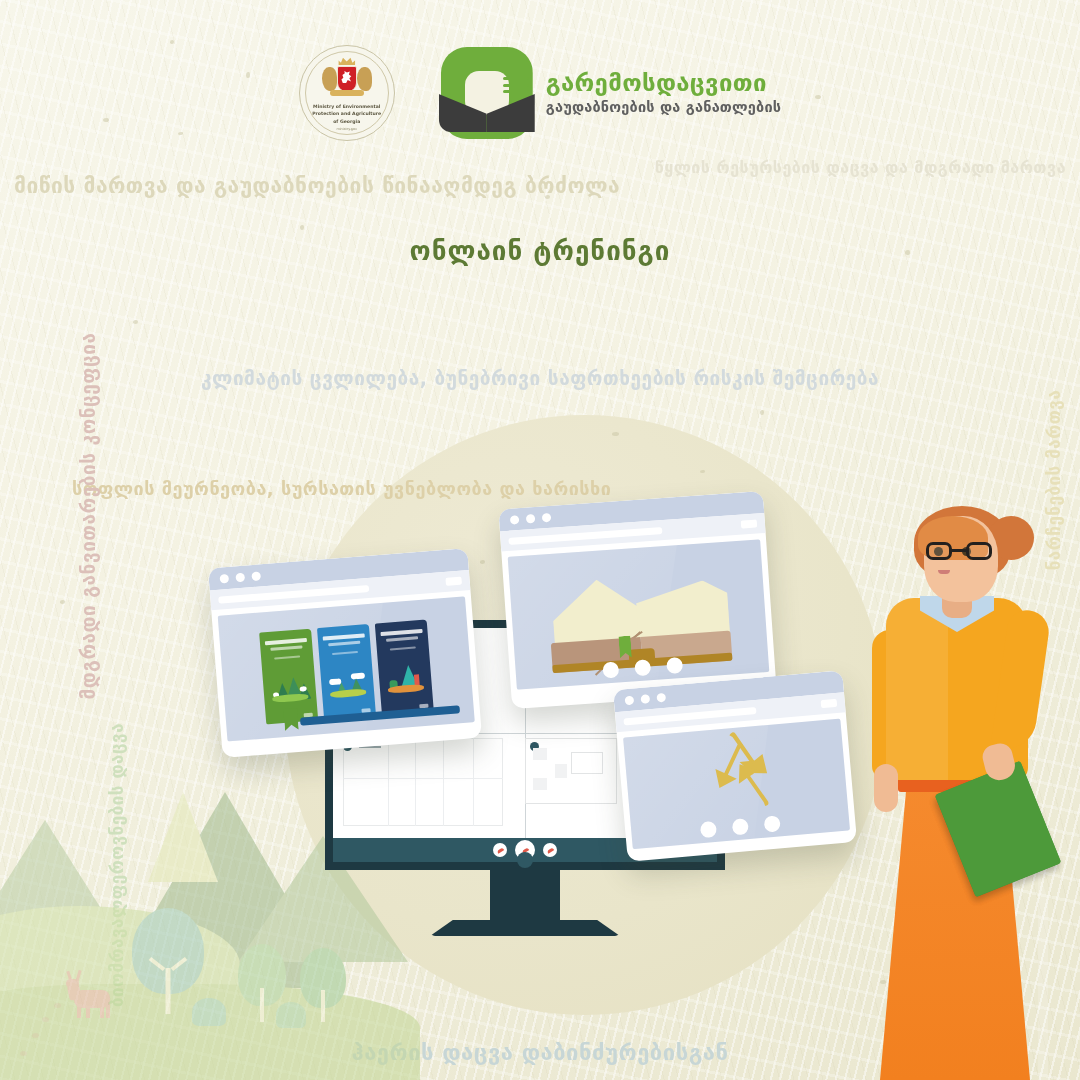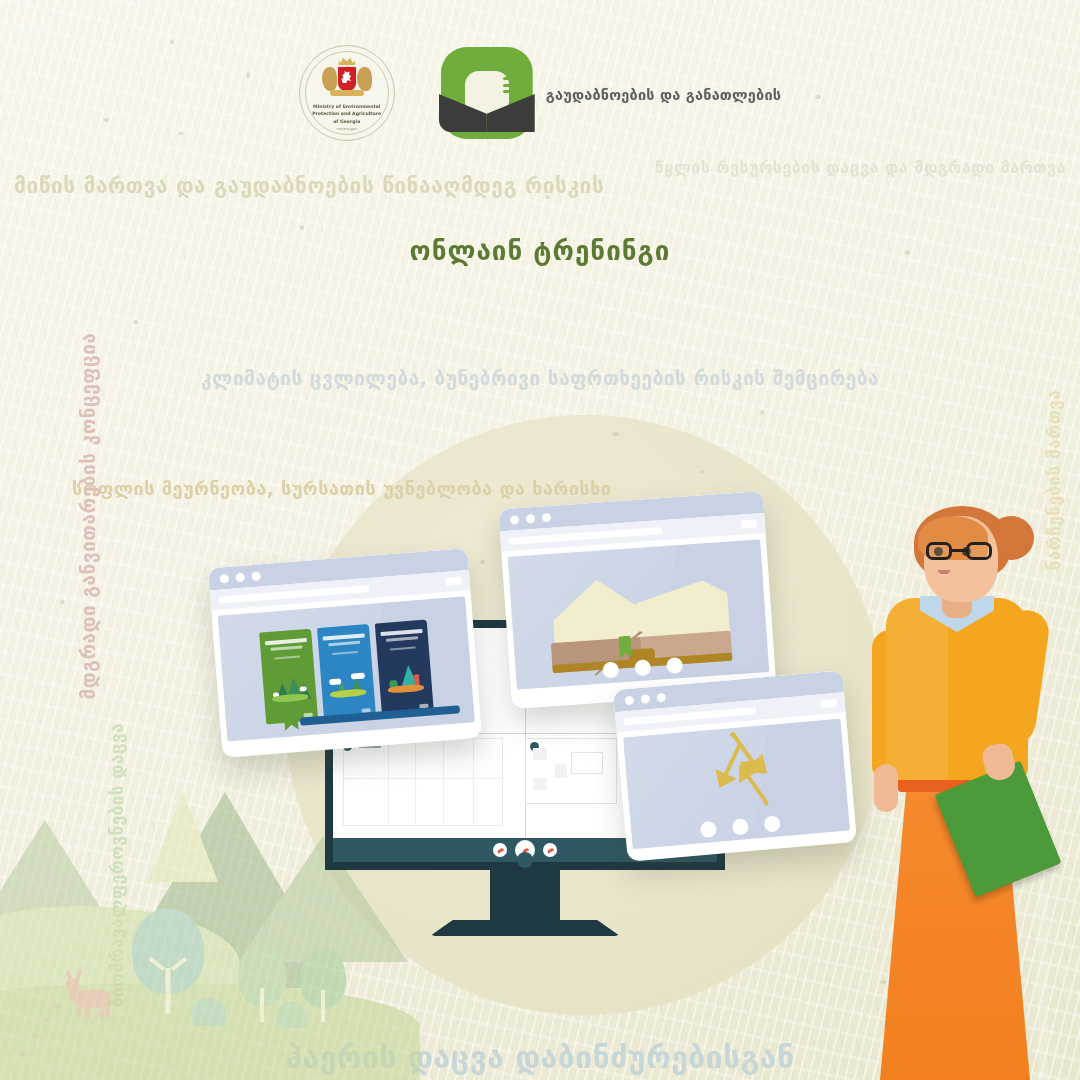--- a/index.html
+++ b/index.html
@@ -351,29 +351,29 @@
   <div class="fleck" style="left:480px;top:560px;width:5px;height:4px;"></div>
   <div class="fleck" style="left:940px;top:700px;width:6px;height:4px;"></div>
   <div class="fleck" style="left:1000px;top:560px;width:5px;height:6px;"></div>
   <div class="fleck" style="left:60px;top:600px;width:5px;height:4px;"></div>
   <div class="fleck" style="left:300px;top:690px;width:4px;height:5px;"></div>
   <div class="fleck" style="left:880px;top:980px;width:6px;height:4px;"></div>
   <div class="fleck" style="left:170px;top:40px;width:4px;height:4px;"></div>
   <div class="fleck" style="left:545px;top:195px;width:5px;height:4px;"></div>
   <div class="fleck" style="left:300px;top:225px;width:4px;height:5px;"></div>
 
-  <div class="wm" style="left:14px;top:174px;font-size:21px;color:#ddd8bb;">მიწის მართვა და გაუდაბნოების წინააღმდეგ რისკის</div>
+  <div class="wm" style="left:14px;top:174px;font-size:21px;color:#ddd8bb;">მიწის მართვა და გაუდაბნოების წინააღმდეგ ბრძოლა</div>
 
   <div class="wm" style="right:14px;top:158px;font-size:16px;color:#e6e3d2;">წყლის რესურსების დაცვა და მდგრადი მართვა</div>
 
   <div class="wm" style="left:0;top:367px;width:1080px;text-align:center;font-size:19px;color:#d2dadd;">კლიმატის ცვლილება, ბუნებრივი საფრთხეების რისკის შემცირება</div>
 
   <div class="wm" style="left:72px;top:478px;font-size:18px;color:#ddd0a8;">სოფლის მეურნეობა, სურსათის უვნებლობა და ხარისხი</div>
 
-  <div class="wm" style="left:0;top:1040px;width:1080px;text-align:center;font-size:30px;color:#c7d6d6;">ჰაერის დაცვა დაბინძურებისგან</div>
+  <div class="wm" style="left:0;top:1040px;width:1080px;text-align:center;font-size:22px;color:#c7d6d6;">ჰაერის დაცვა დაბინძურებისგან</div>
 
   <div class="wm" style="left:-96px;top:505px;font-size:19px;color:#dcc0b9;transform:rotate(-90deg);transform-origin:center;">მდგრადი განვითარების კონცეფცია</div>
 
   <div class="wm" style="left:-25px;top:855px;font-size:17px;color:#cfe0bd;transform:rotate(-90deg);transform-origin:center;">ბიომრავალფეროვნების დაცვა</div>
 
   <div class="wm" style="right:-65px;top:470px;font-size:17px;color:#e7e0b9;transform:rotate(-90deg);transform-origin:center;">ნარჩენების მართვა</div>
 
   <div class="header">
 
     <div class="gov-seal">
@@ -401,20 +401,21 @@
             <i></i>
             <i></i>
             <i></i>
           </div>
         <div class="book">
           <div class="half lft"></div>
             <div class="half rgt"></div>
         </div>
       </div>
       <div class="org-text">
+        <div class="org-t1">გარემოსდაცვითი</div>
         <div class="org-t2">გაუდაბნოების და განათლების</div>
       </div>
     </div>
   </div>
 
   <div class="kicker">ონლაინ ტრენინგი</div>
 
   <div class="forest">
     <div class="mtn" style="left:-30px;bottom:110px;width:190px;height:150px;background:#b9cda4;clip-path:polygon(50% 0,100% 100%,0 100%);"></div>
     <div class="mtn" style="left:130px;bottom:92px;width:230px;height:196px;background:#9fb98c;clip-path:polygon(50% 0,100% 100%,0 100%);"></div>

